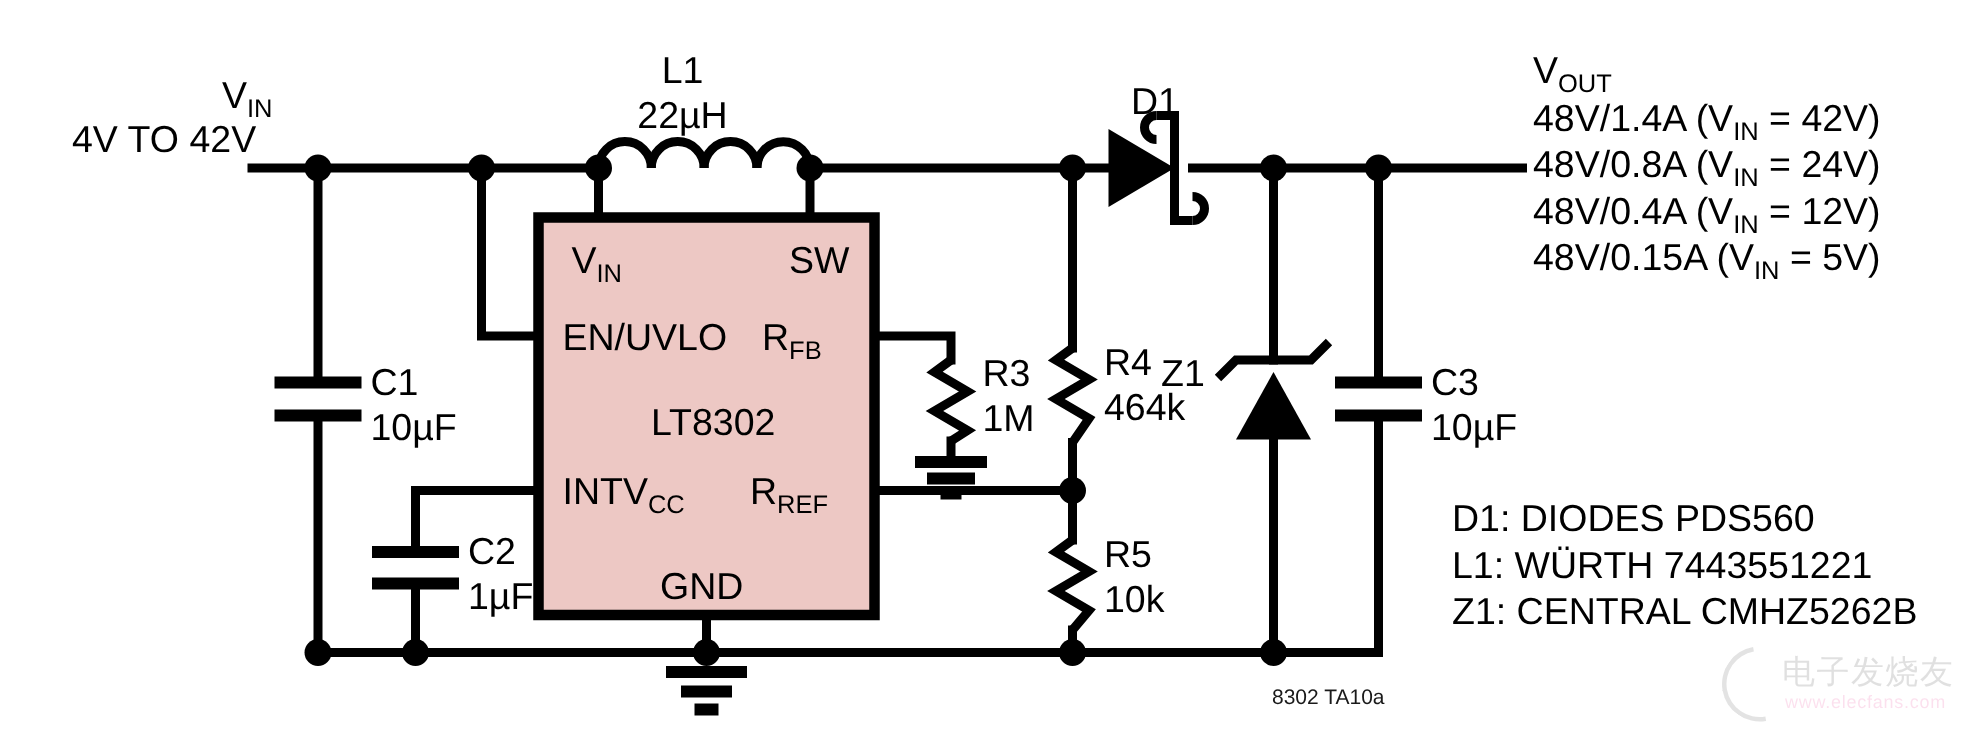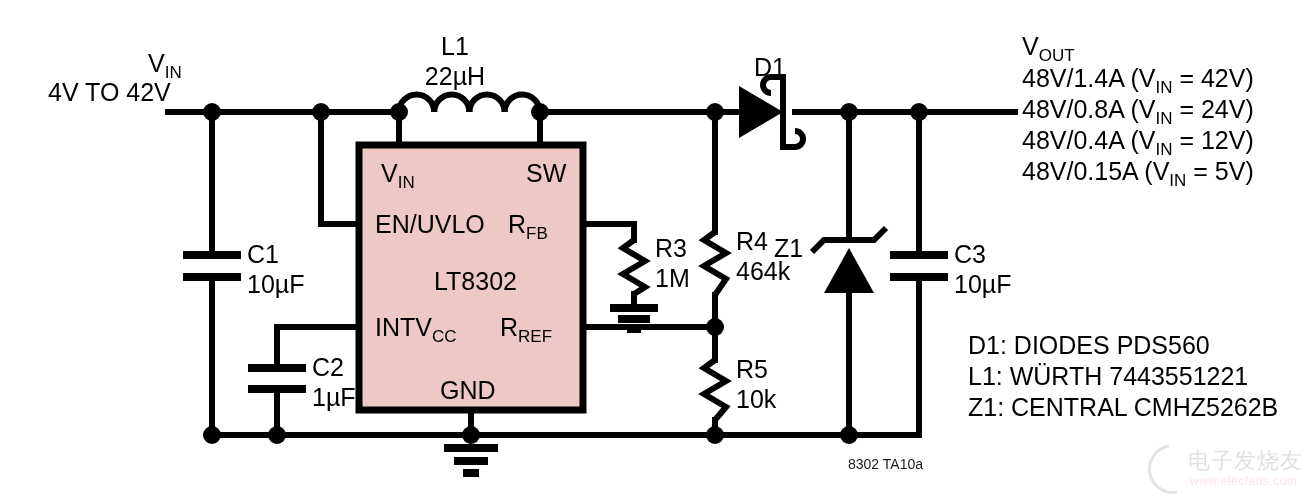--- a/index.html
+++ b/index.html
@@ -67,21 +67,21 @@
   .sub {
     font-size: 17px;
   }
   .lbl-small {
     font-size: 14px;
     fill: #1a1a1a;
   }
   .wm {
     position: absolute;
     right: 6px;
-    bottom: 0;
+    bottom: 13px;
     width: 160px;
     height: 64px;
     opacity: 0.16;
     pointer-events: none;
     user-select: none;
   }
   .wm-cn {
     position: absolute;
     left: 42px;
     top: 10px;

